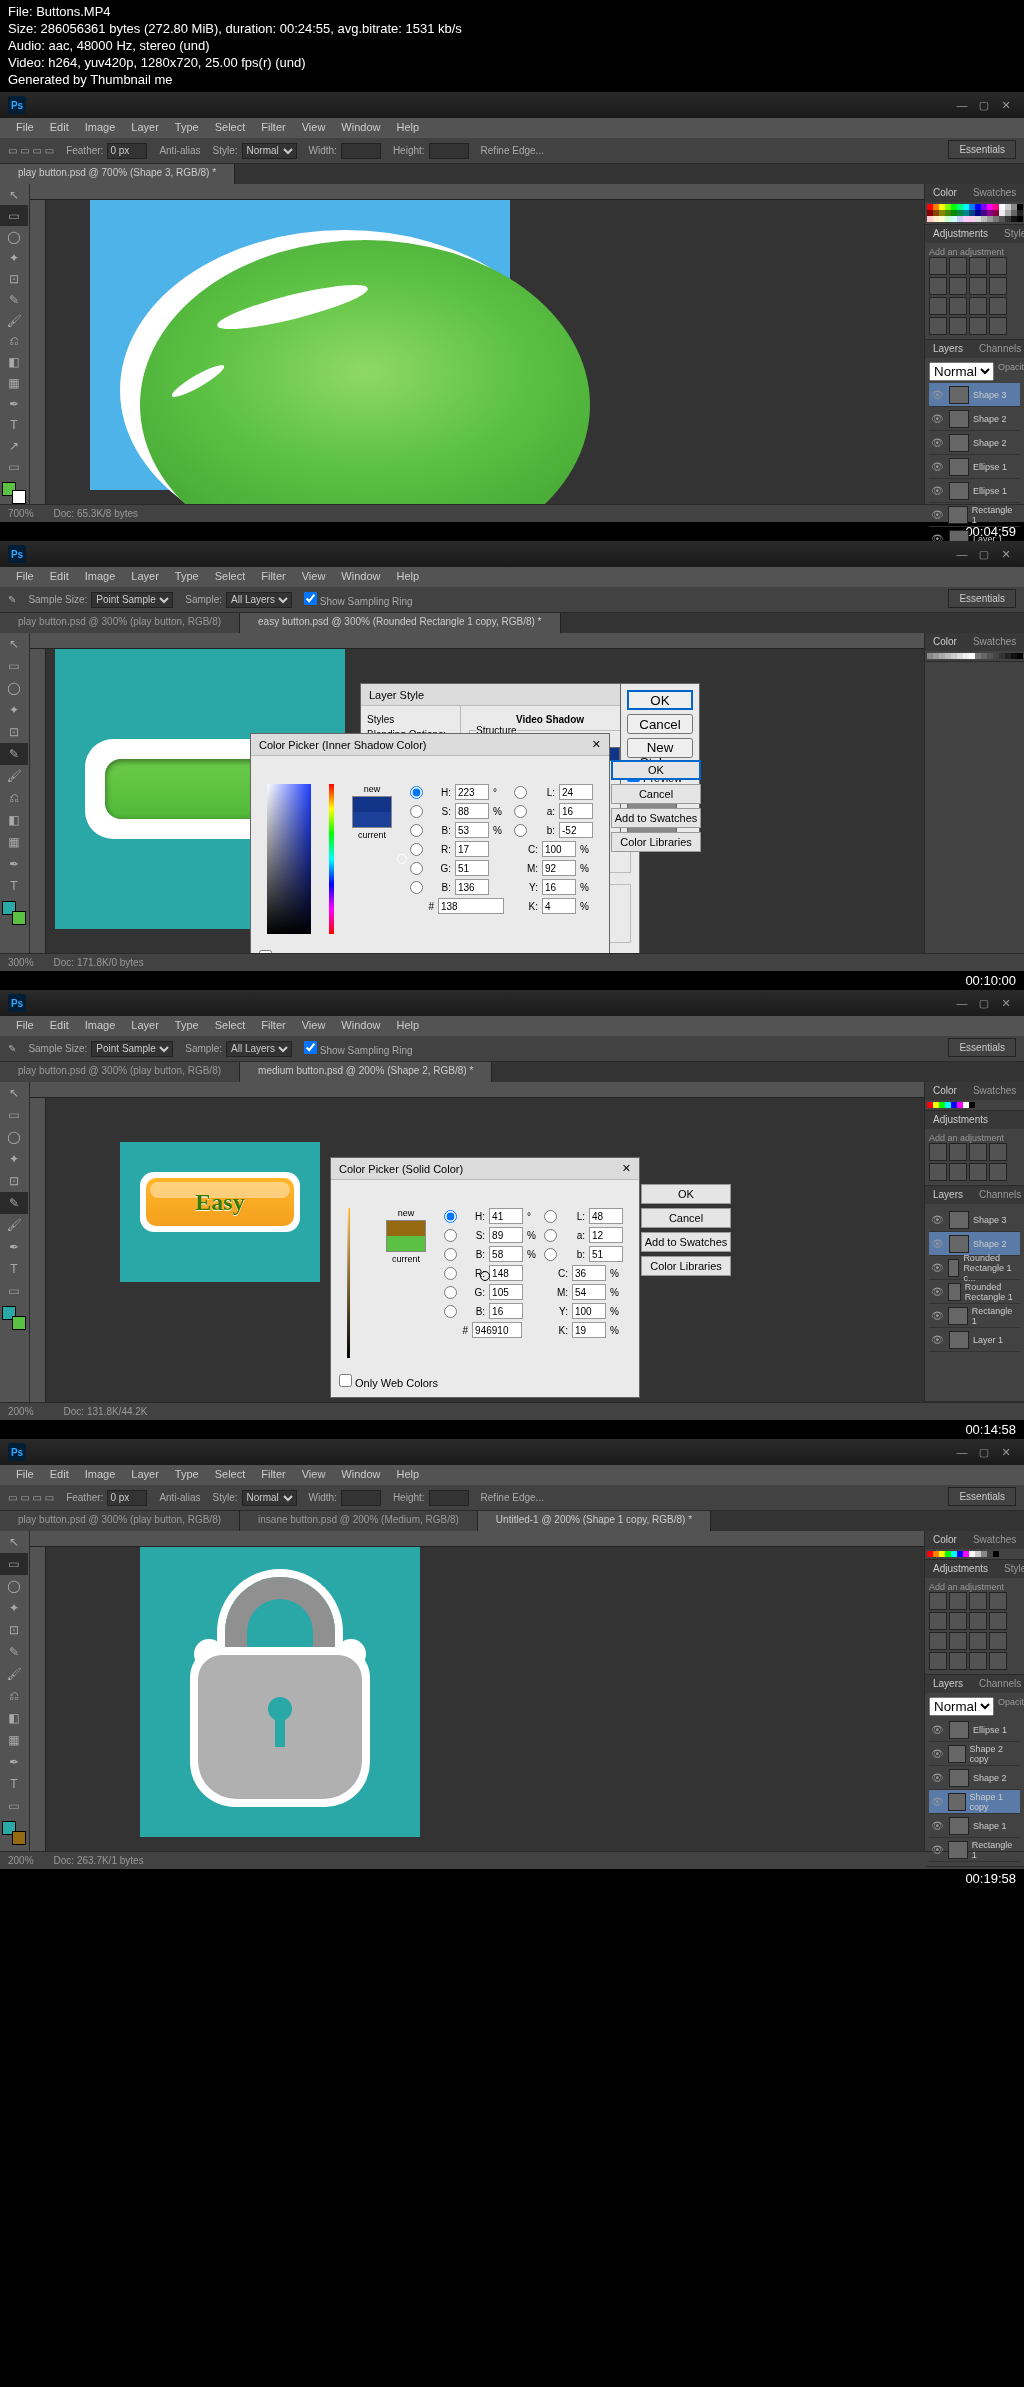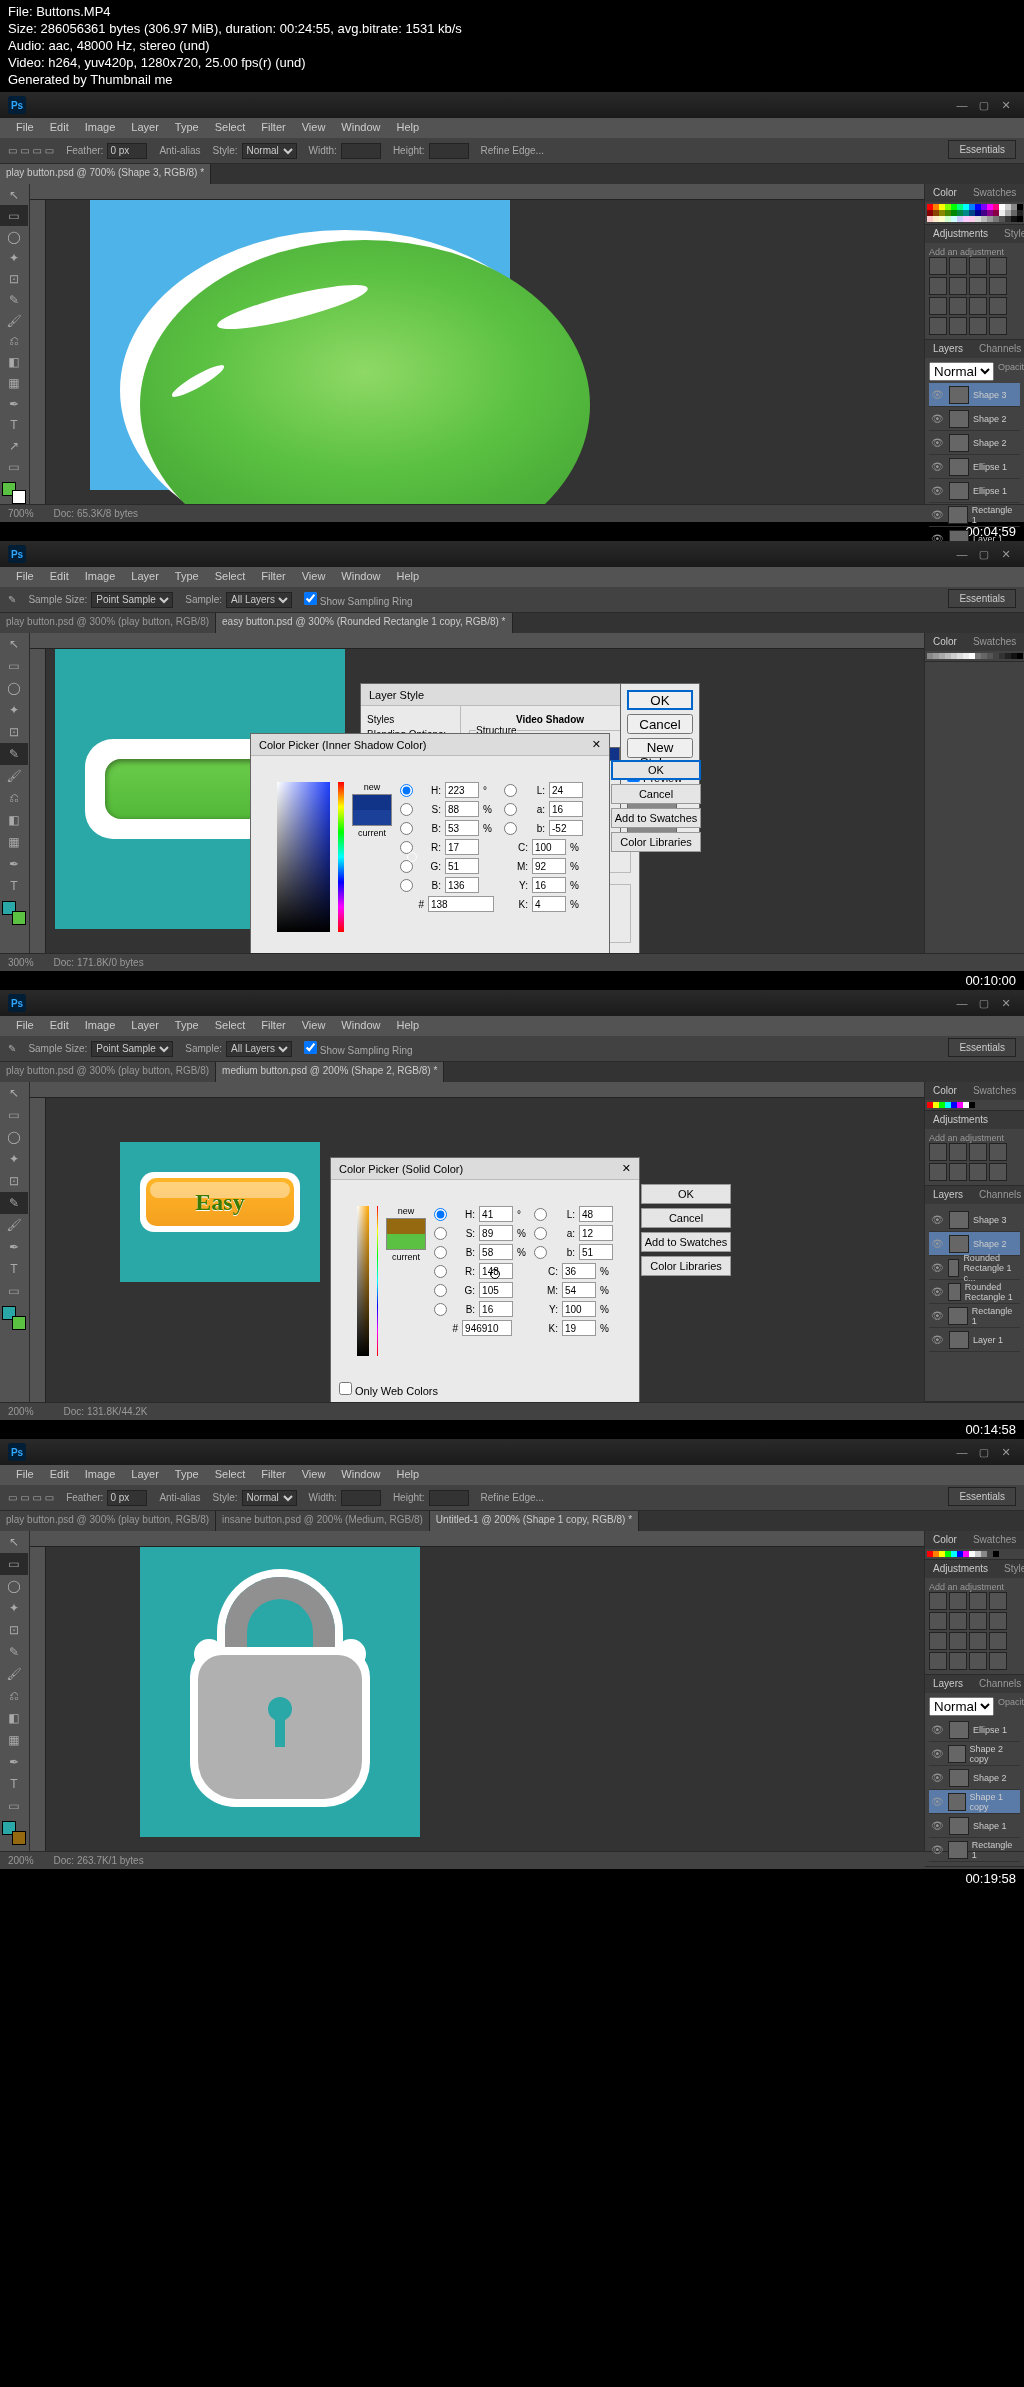--- a/index.html
+++ b/index.html
@@ -10,21 +10,21 @@
 .ps-logo { width: 18px; height: 18px; background: #001e36; border-radius: 3px; display: flex; align-items: center; justify-content: center; color: #31a8ff; font-size: 10px; font-weight: bold; }
 .window-controls { margin-left: auto; display: flex; gap: 2px; }
 .window-controls span { width: 20px; height: 16px; display: flex; align-items: center; justify-content: center; color: #999; font-size: 11px; cursor: pointer; }
 .menubar { height: 20px; background: #535353; display: flex; padding: 0 8px; font-size: 11px; color: #ccc; }
 .menubar span { padding: 3px 8px; cursor: pointer; }
 .options-bar { height: 26px; background: #424242; border-bottom: 1px solid #2a2a2a; display: flex; align-items: center; padding: 0 8px; font-size: 10px; color: #aaa; gap: 12px; }
 .options-bar .field { display: flex; align-items: center; gap: 4px; }
 .options-bar input[type="text"] { background: #333; border: 1px solid #222; color: #ccc; width: 40px; height: 16px; font-size: 10px; padding: 0 2px; }
 .options-bar select { background: #333; border: 1px solid #222; color: #ccc; height: 16px; font-size: 10px; }
 .tab-bar { height: 20px; background: #333; display: flex; font-size: 10px; }
-.tab-bar .tab { padding: 3px 6px; color: #999; background: #424242; border-right: 1px solid #222; cursor: pointer; }
+.tab-bar .tab { padding: 3px 18px; color: #999; background: #424242; border-right: 1px solid #222; cursor: pointer; }
 .tab-bar .tab.active { background: #535353; color: #ccc; }
 .workspace { display: flex; height: 320px; }
 .toolbox { width: 30px; background: #535353; border-right: 1px solid #2a2a2a; display: flex; flex-direction: column; }
 .tool { width: 28px; height: 22px; display: flex; align-items: center; justify-content: center; color: #aaa; font-size: 12px; cursor: pointer; }
 .tool.active { background: #2a2a2a; }
 .fg-bg { margin-top: 4px; position: relative; width: 24px; height: 24px; margin-left: 2px; }
 .fg-swatch { width: 14px; height: 14px; border: 1px solid #000; position: absolute; top: 0; left: 0; }
 .bg-swatch { width: 14px; height: 14px; border: 1px solid #000; position: absolute; bottom: 0; right: 0; }
 .canvas-area { flex: 1; background: #333; position: relative; overflow: hidden; }
 .canvas-rulers { position: absolute; top: 0; left: 0; right: 0; height: 16px; background: #535353; border-bottom: 1px solid #222; }
@@ -74,21 +74,21 @@
 .keyhole::after { content: ''; position: absolute; top: 18px; left: 7px; width: 10px; height: 32px; background: #2aa8a8; }
 .lock-ears { position: absolute; top: 92px; left: 54px; width: 172px; height: 24px; }
 .lock-ears::before, .lock-ears::after { content: ''; position: absolute; width: 30px; height: 30px; background: #fff; border-radius: 50%; top: 0; }
 .lock-ears::before { left: 0; }
 .lock-ears::after { right: 0; }
 
 
 .dialog { position: absolute; background: #eaeaea; border: 1px solid #666; font-size: 11px; color: #000; }
 .dialog-title { height: 22px; background: #dcdcdc; display: flex; align-items: center; padding: 0 8px; font-size: 11px; border-bottom: 1px solid #bbb; }
 .dialog-title .close { margin-left: auto; cursor: pointer; font-family: sans-serif; }
-.dialog-body { padding: 26px; display: flex; gap: 8px; }
+.dialog-body { padding: 16px; display: flex; gap: 18px; margin-top: 12px; }
 .cp-gradient { width: 150px; height: 150px; position: relative; cursor: crosshair; }
 .cp-hue { width: 18px; height: 150px; background: linear-gradient(red, #ff0, #0f0, #0ff, #00f, #f0f, red); cursor: pointer; }
 .cp-fields { display: flex; flex-direction: column; gap: 3px; font-size: 10px; }
 .cp-fields .row { display: flex; align-items: center; gap: 4px; }
 .cp-fields label { width: 24px; text-align: right; }
 .cp-fields input[type="text"] { width: 34px; height: 16px; border: 1px solid #999; font-size: 10px; padding: 0 2px; }
 .cp-swatches { display: flex; flex-direction: column; align-items: center; gap: 2px; font-size: 9px; }
 .cp-swatch-box { width: 40px; height: 32px; border: 1px solid #888; }
 .cp-buttons { display: flex; flex-direction: column; gap: 4px; }
 .cp-buttons button { width: 90px; height: 20px; font-size: 11px; background: #e5e5e5; border: 1px solid #999; cursor: pointer; }
@@ -100,21 +100,21 @@
 .ls-main fieldset { border: 1px solid #bbb; padding: 6px; margin-bottom: 6px; }
 .ls-main .row { display: flex; align-items: center; gap: 6px; margin: 3px 0; }
 .ls-main select, .ls-main input[type="text"] { height: 18px; font-size: 10px; border: 1px solid #999; }
 .essentials-btn { position: absolute; right: 8px; top: 48px; background: #424242; color: #ccc; font-size: 10px; padding: 3px 10px; border: 1px solid #222; cursor: pointer; }
 </style>
 </head>
 <body>
 
 <div class="header-info">
   <div>File: Buttons.MP4</div>
-  <div>Size: 286056361 bytes (306.97 MiB), duration: 00:24:55, avg.bitrate: 1531 kb/s</div>
+  <div>Size: 286056361 bytes (272.80 MiB), duration: 00:24:55, avg.bitrate: 1531 kb/s</div>
   <div>Audio: aac, 48000 Hz, stereo (und)</div>
   <div>Video: h264, yuv420p, 1280x720, 25.00 fps(r) (und)</div>
   <div>Generated by Thumbnail me</div>
 </div>
 
 <div class="ps-window">
   <div class="ps-titlebar">
     <div class="ps-logo">Ps</div>
     <div class="window-controls">
       <span>—</span>

